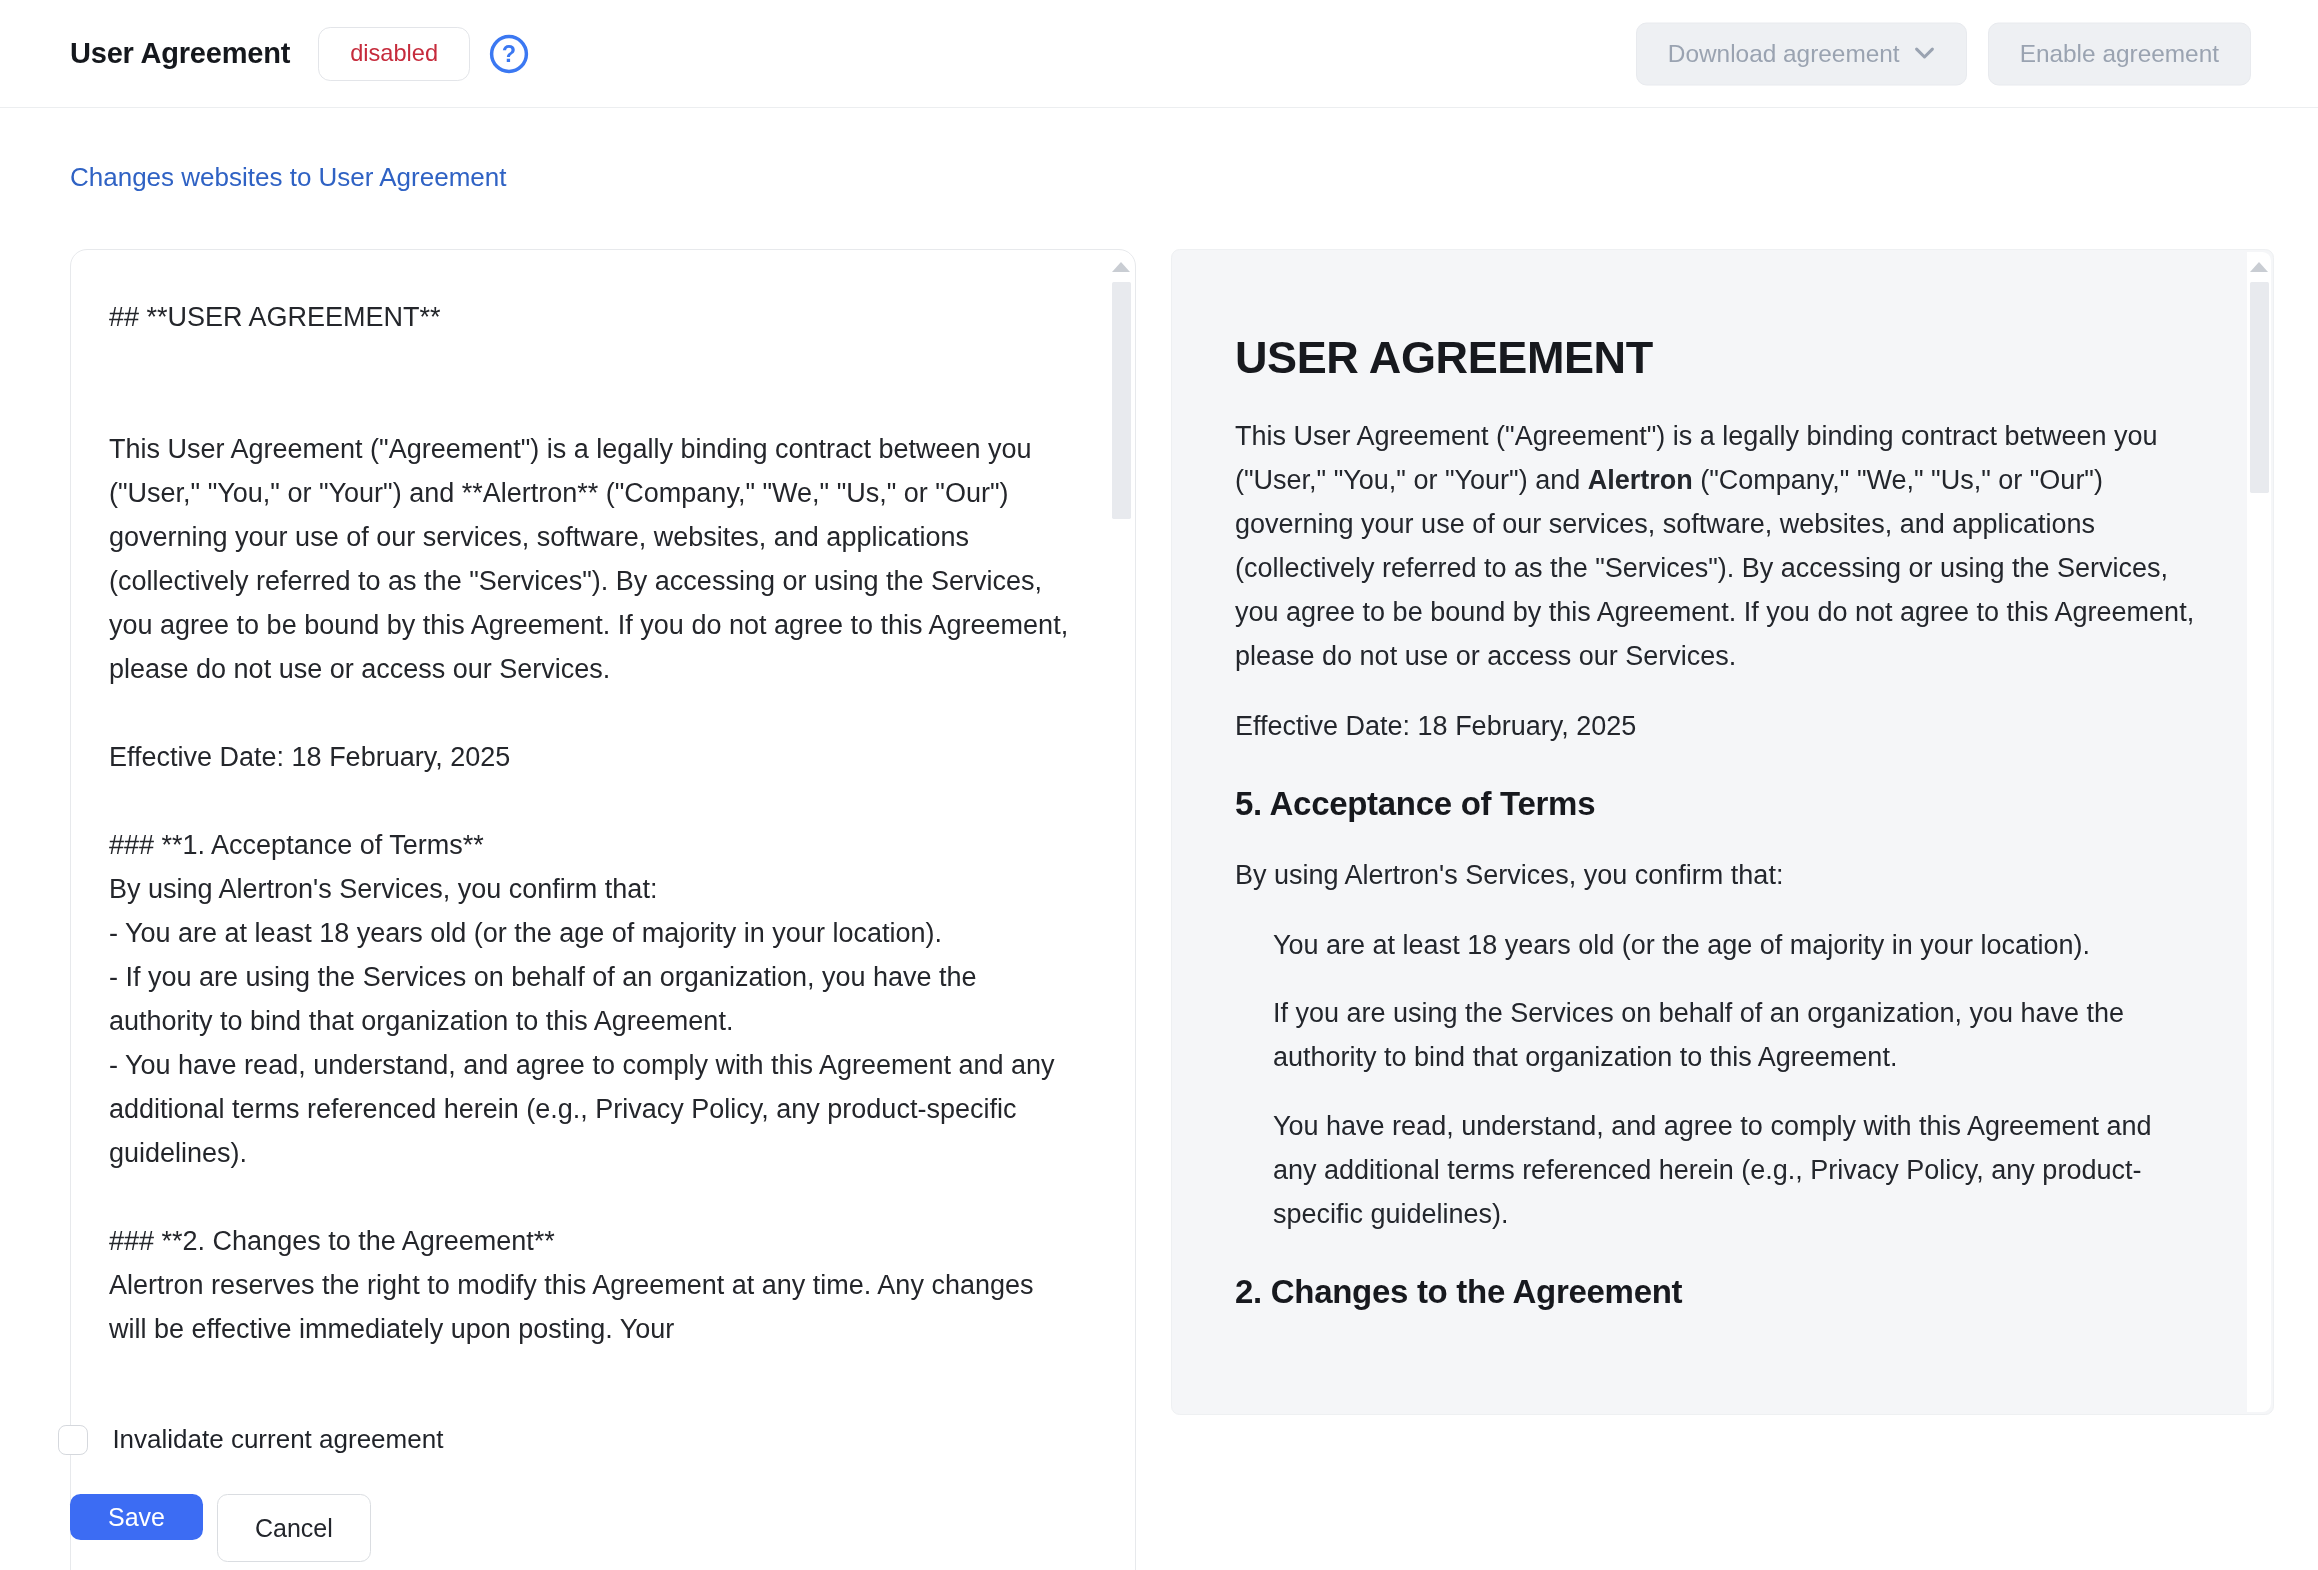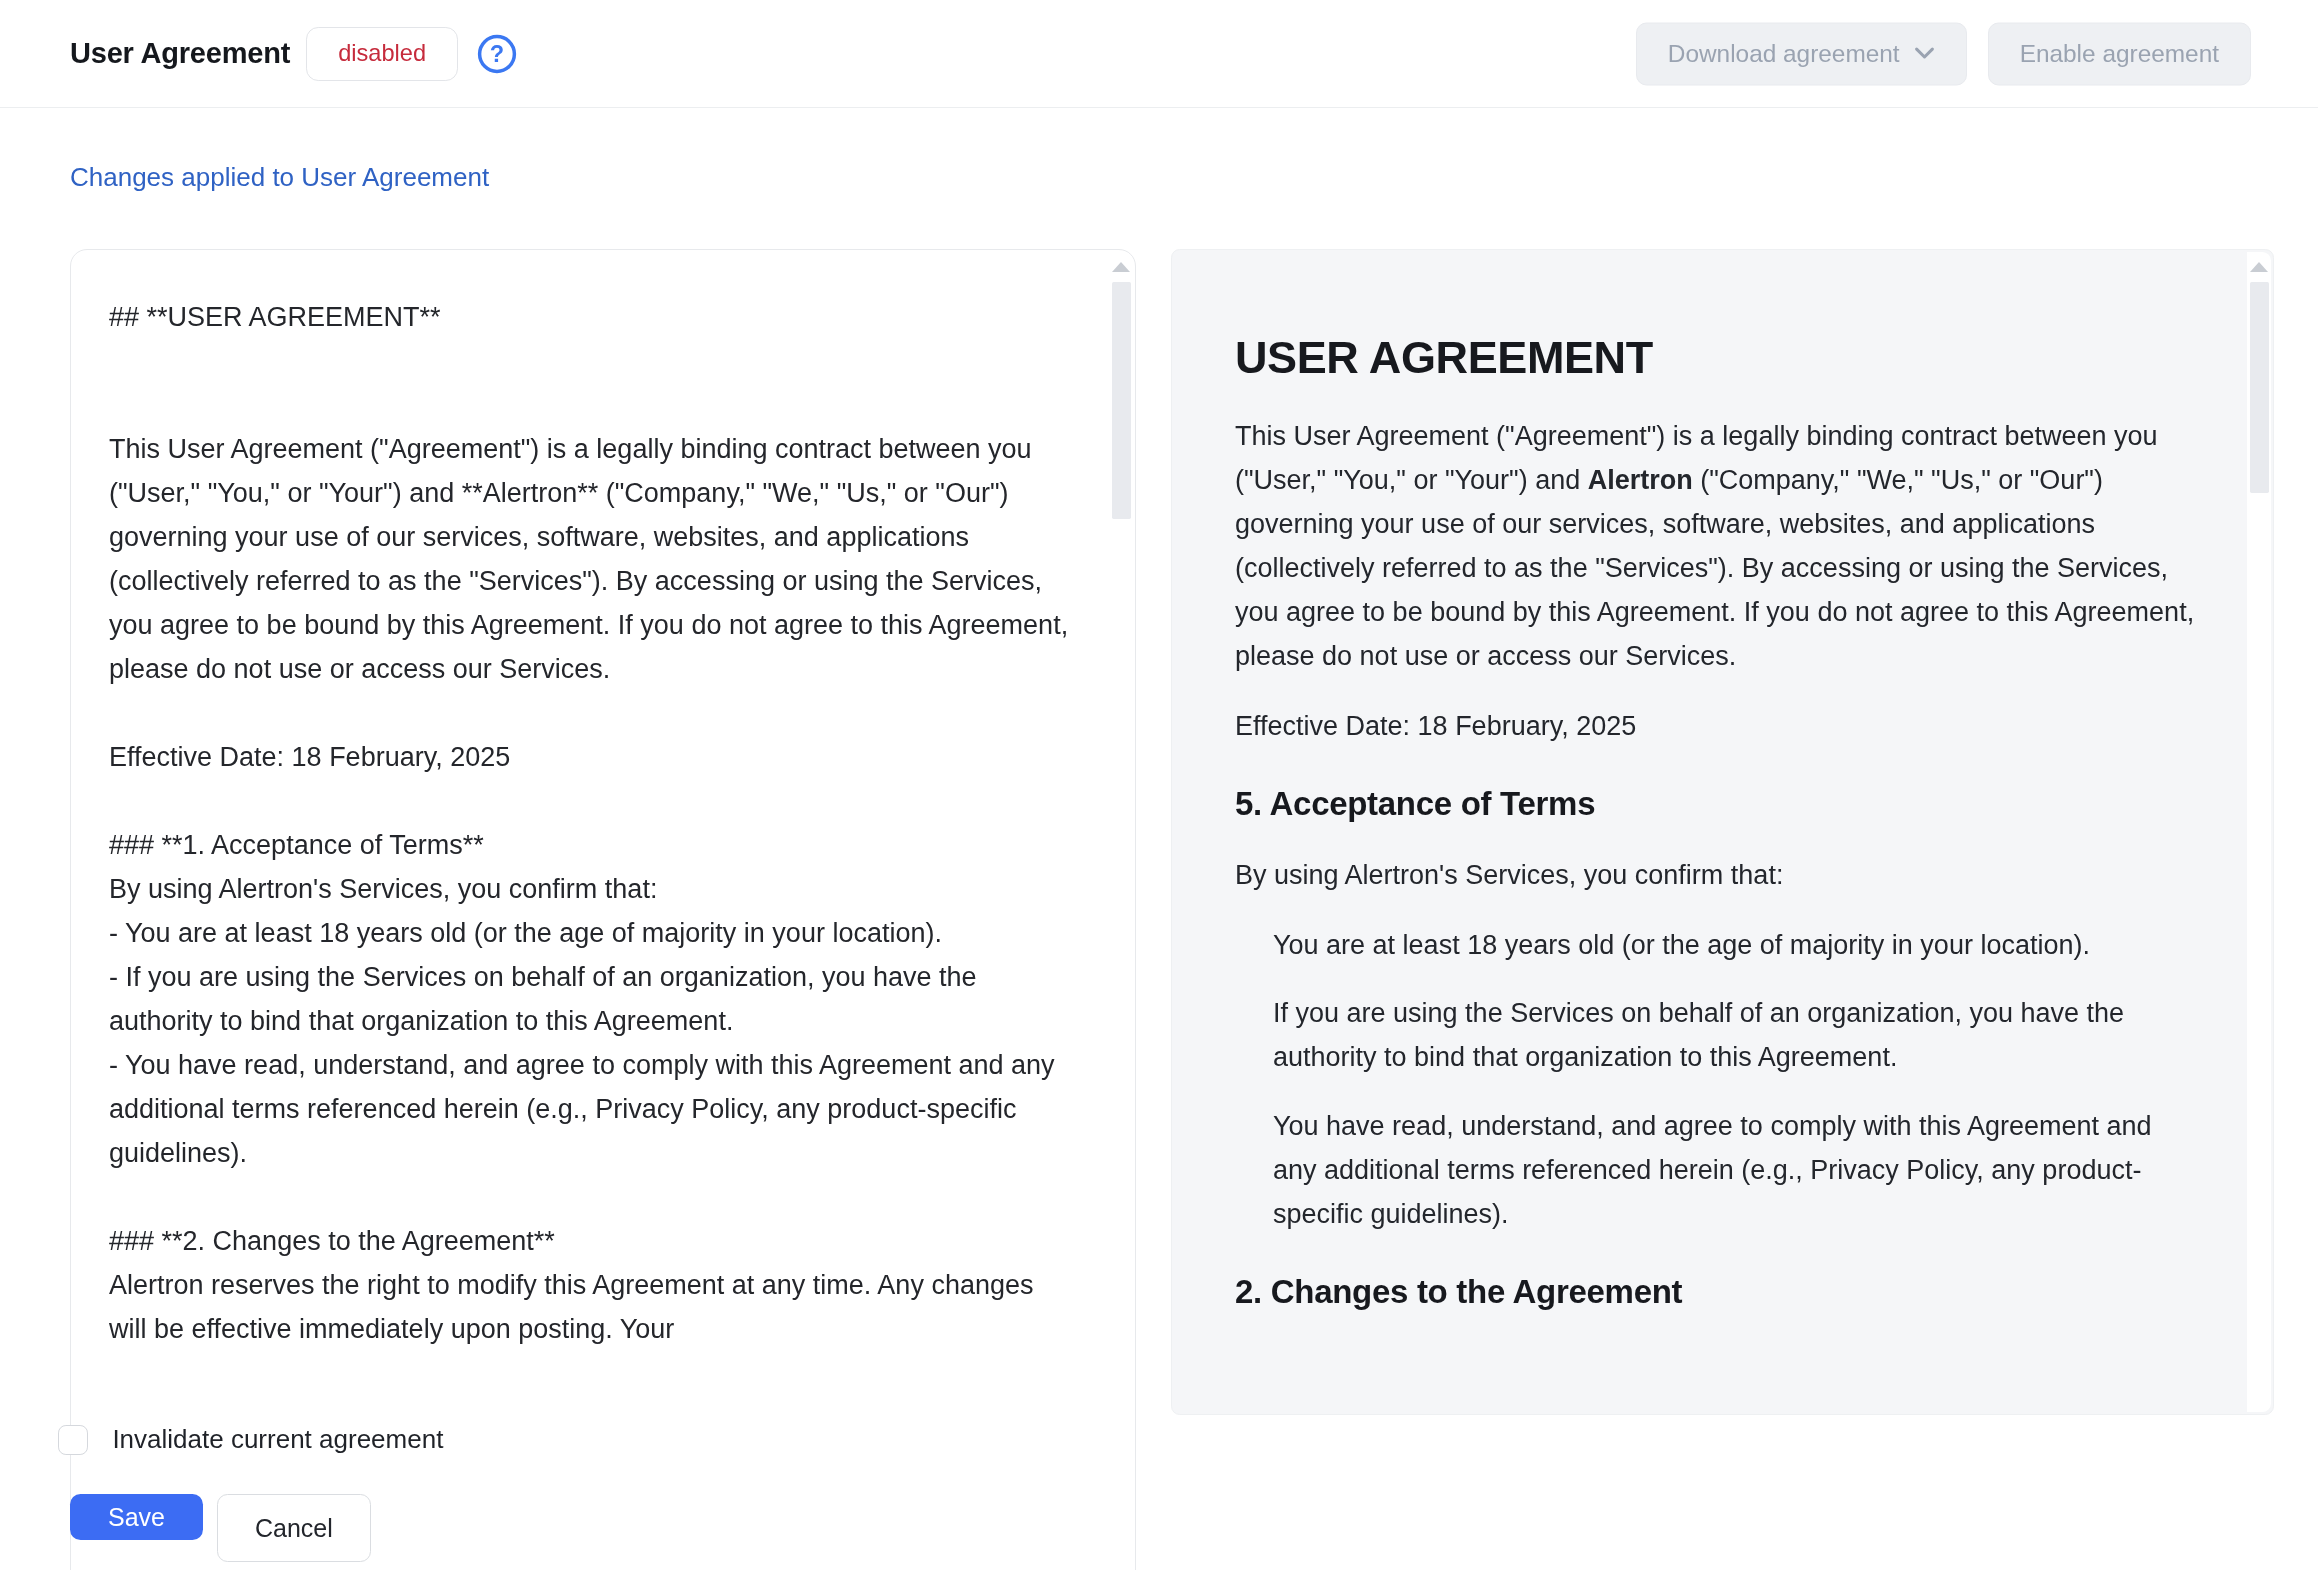--- a/index.html
+++ b/index.html
@@ -15,21 +15,21 @@
   .header {
     position: absolute; left: 0; top: 0; width: 2319px; height: 108px;
     background: #ffffff; border-bottom: 1.7px solid #eceef0;
     display: flex; align-items: center;
   }
   .page-title {
     margin-left: 70px; font-size: 29px; font-weight: 700; color: #15181d;
     letter-spacing: -0.2px;
   }
   .status-badge {
-    margin-left: 16px; height: 54px; padding: 0 31px;
+    margin-left: 28px; height: 54px; padding: 0 31px;
     border: 1.7px solid #e3e5e9; border-radius: 12.2px; background: #ffffff;
     display: flex; align-items: center; font-size: 23.6px; color: #c62b3c;
   }
   .help-icon {
     margin-left: 19px; width: 40px; height: 40px; display: block;
   }
   .header-buttons {
     position: absolute; right: 68px; top: 50%; transform: translateY(-50%);
     display: flex; gap: 21px;
   }
@@ -143,21 +143,21 @@
       <svg class="chevron-down" viewBox="0 0 24 16">
         <polyline points="3,3 12,12 21,3" fill="none" stroke="#9aa3b1" stroke-width="3.5" stroke-linecap="round" stroke-linejoin="round"></polyline>
       </svg>
     </button>
     <button class="btn-muted">
       <span>Enable agreement</span>
     </button>
   </div>
 </div>
 
-<a class="changes-link">Changes applied to User Agreement</a>
+<a class="changes-link">Changes websites to User Agreement</a>
 
 <div class="editor-panel">
   <div class="editor-content">## **USER AGREEMENT**
 
 
 This User Agreement ("Agreement") is a legally binding contract between you ("User," "You," or "Your") and **Alertron** ("Company," "We," "Us," or "Our") governing your use of our services, software, websites, and applications (collectively referred to as the "Services"). By accessing or using the Services, you agree to be bound by this Agreement. If you do not agree to this Agreement, please do not use or access our Services.
 
 Effective Date: 18 February, 2025
 
 ### **1. Acceptance of Terms**

